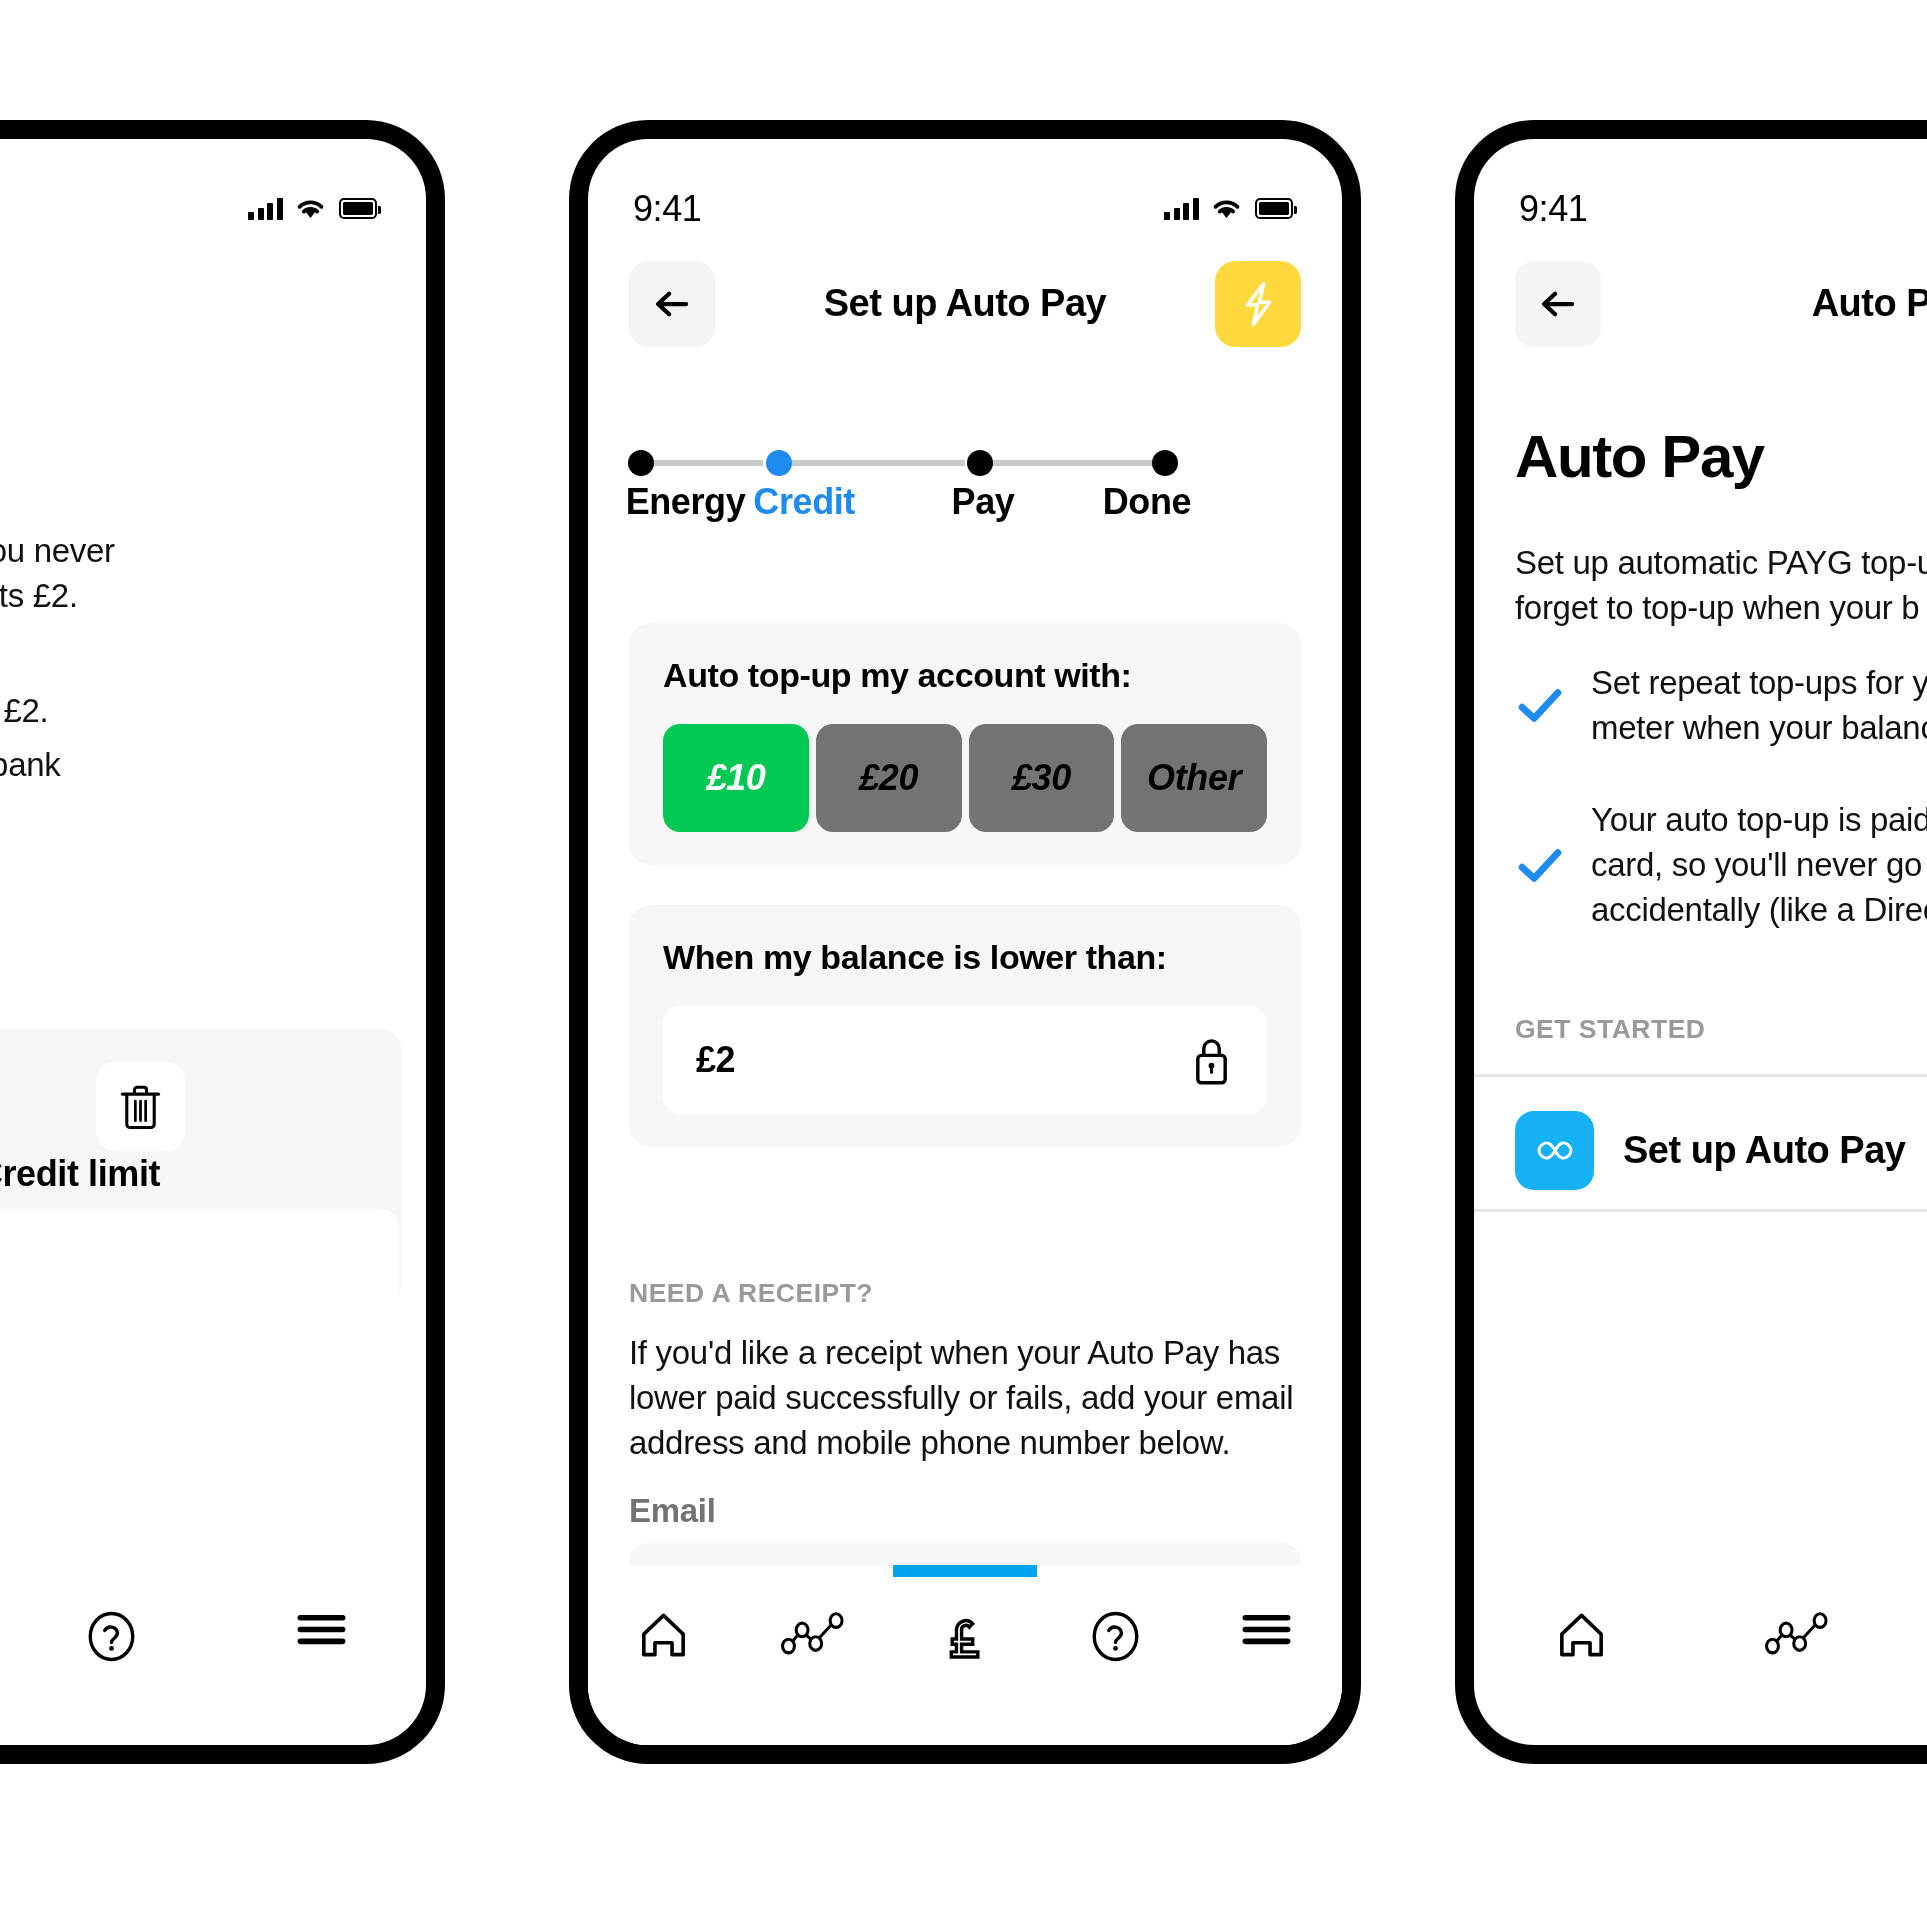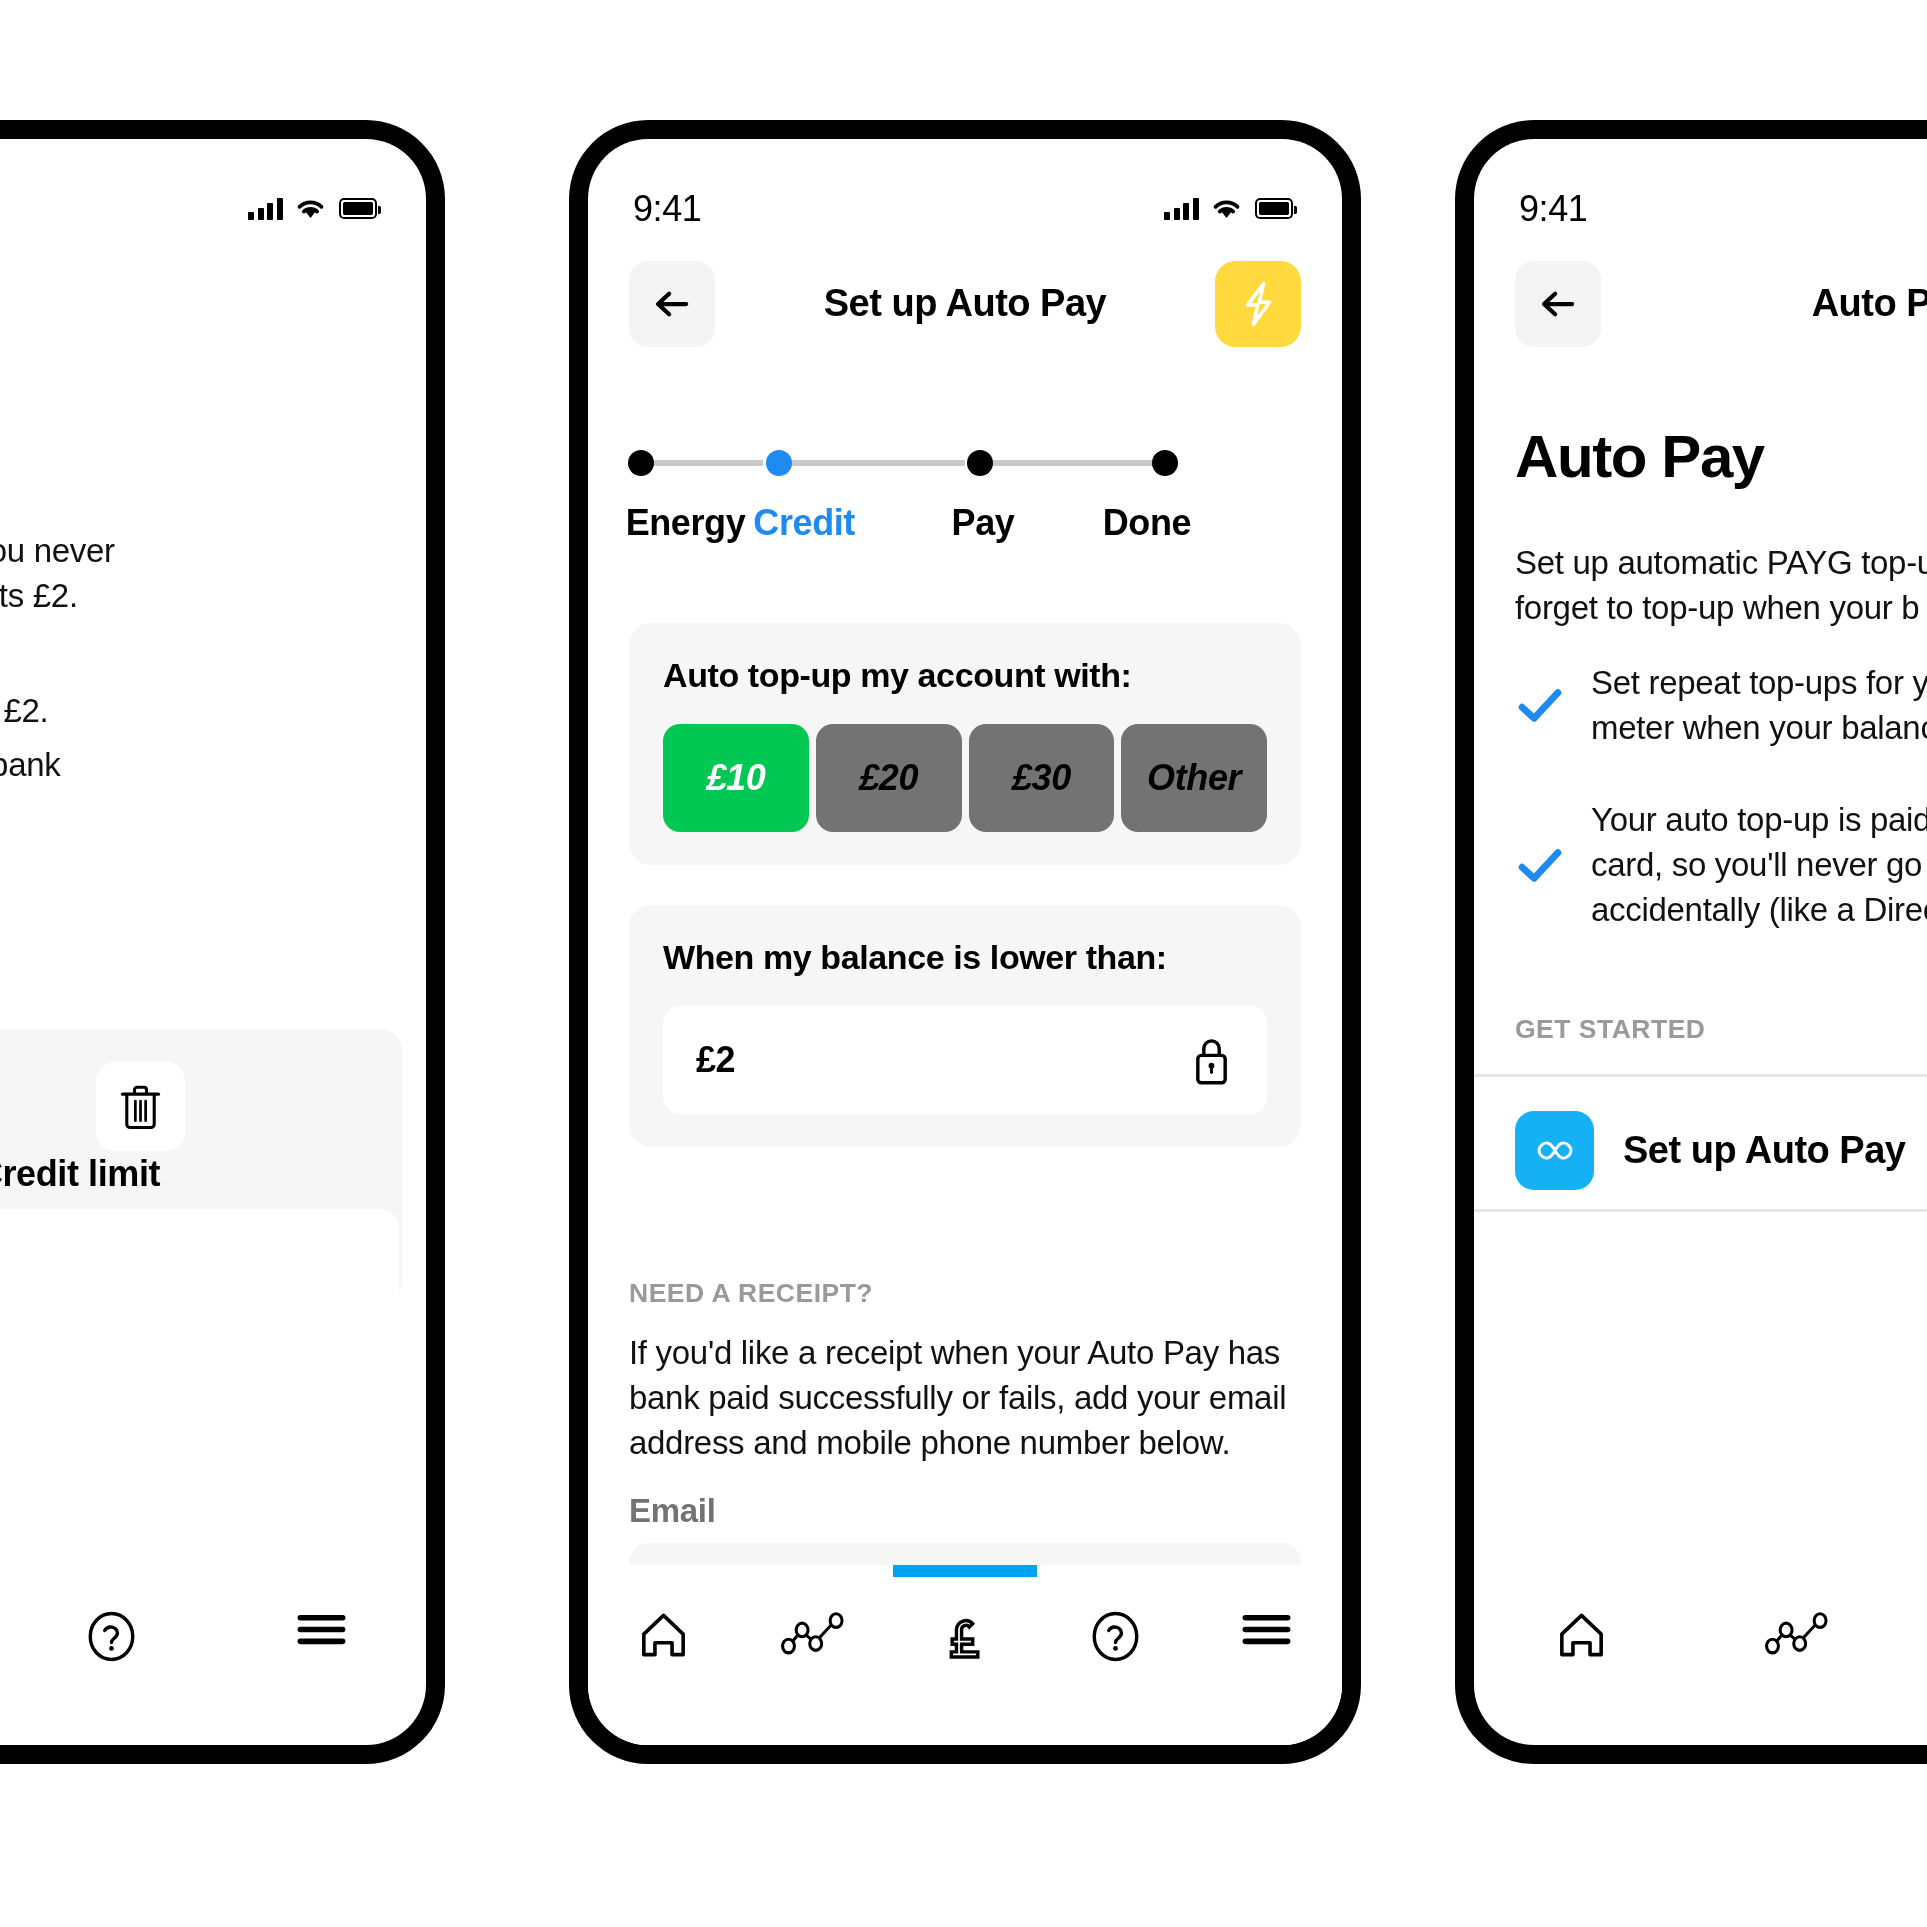--- a/index.html
+++ b/index.html
@@ -78,21 +78,21 @@
   .stepper { position:absolute; left:41px; right:41px; }
   .steps-dots { position: relative; height: 31px; display:flex; align-items:center; }
   .steps-dots .seg {
     position:absolute; height: 6px; background: #c9c9c9; top: 13px;
   }
   .sdot {
     position: absolute; width: 26px; height: 26px; border-radius: 50%;
     background: #000; top: 2.6px; transform: translateX(-50%);
   }
   .sdot.active { background: #1e8bf0; }
-  .steps-labels { position: relative; height: 50px; margin-top: 24px; }
+  .steps-labels { position: relative; height: 50px; margin-top: 3px; }
   .slabel {
     position: absolute; font-size: 36px; font-weight: 700; color: #000;
     letter-spacing: -0.4px; white-space: nowrap;
   }
   .slabel.active { color: #1e8bf0; }
 
   
   .card {
     position: absolute; left: 41px; right: 41px;
     background: #f6f6f6; border-radius: 22px; padding: 33px 34px;
@@ -341,21 +341,21 @@
             <rect x="10" y="25" width="32" height="32" rx="4" fill="none" stroke="#000" stroke-width="4"></rect>
             <path d="M17 25 V17 a9 9 0 0 1 18 0 v8" fill="none" stroke="#000" stroke-width="4"></path>
             <circle cx="26" cy="37" r="3.4" fill="#000"></circle>
             <path d="M26 38 v7" stroke="#000" stroke-width="3.4" stroke-linecap="round"></path>
           </svg>
         </div>
       </div>
 
       <div class="section-cap" style="top:1139px;">NEED A RECEIPT?</div>
       <div class="body-copy" style="top:1192px;white-space:pre;">If you'd like a receipt when your Auto Pay has
-bank paid successfully or fails, add your email
+lower paid successfully or fails, add your email
 address and mobile phone number below.</div>
 
       <div class="field-label" style="top:1353px;">Email</div>
       <div class="field-box" style="top:1404px;">
         <span class="ph">sam@example.com</span>
       </div>
 
       <div class="field-label" style="top:1545px;">Phone</div>
       <div class="field-box" style="top:1594px;">
         <span class="ph"></span>

